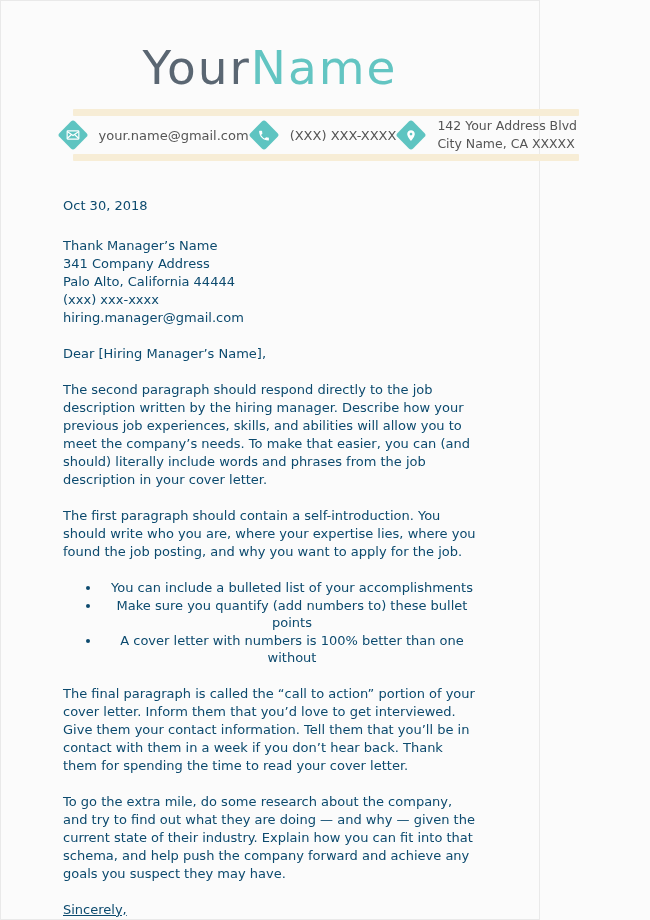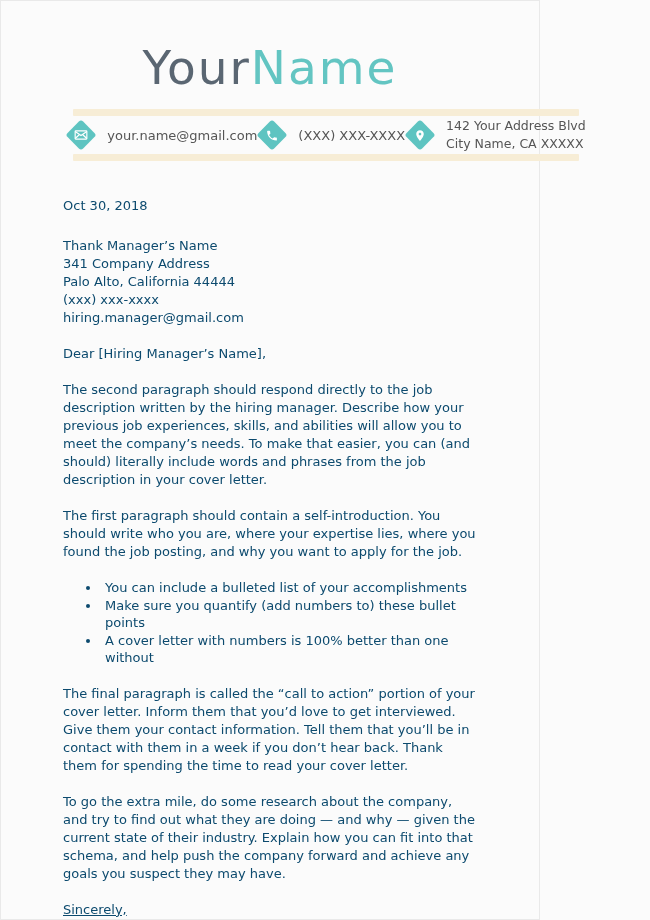--- a/index.html
+++ b/index.html
@@ -35,21 +35,21 @@
   }
   .contact-stripe{
     height:7px;
     background:#f7edd6;
     border-radius:1px;
   }
   .contact-row{
     height:38px;
     display:flex;
     align-items:center;
-    justify-content:center;
+    justify-content:flex-end;
     padding:0 2px;
   }
   .contact-item{
     display:flex;
     align-items:center;
     gap:11px;
   }
   .diamond{
     width:22px;height:22px;
     background:#5ec4c1;
@@ -79,20 +79,21 @@
     color:#0c4a6e;
   }
   .letter p{margin:0 0 18px 0;}
   .block-line{line-height:18px;}
   .recipient{margin:22px 0 18px 0;}
   .salutation{margin:18px 0 18px 0;}
   ul.accomplishments{
     margin:12px 0 18px 0;
     padding-left:38px;
     list-style:disc;
+    text-align:center;
   }
   ul.accomplishments li{
     line-height:17.5px;
     padding-left:4px;
   }
   .closing{margin:18px 0 0 0;text-decoration:underline;}
   .signature{margin:18px 0 0 0;}
 </style>
 </head>
 <body>

